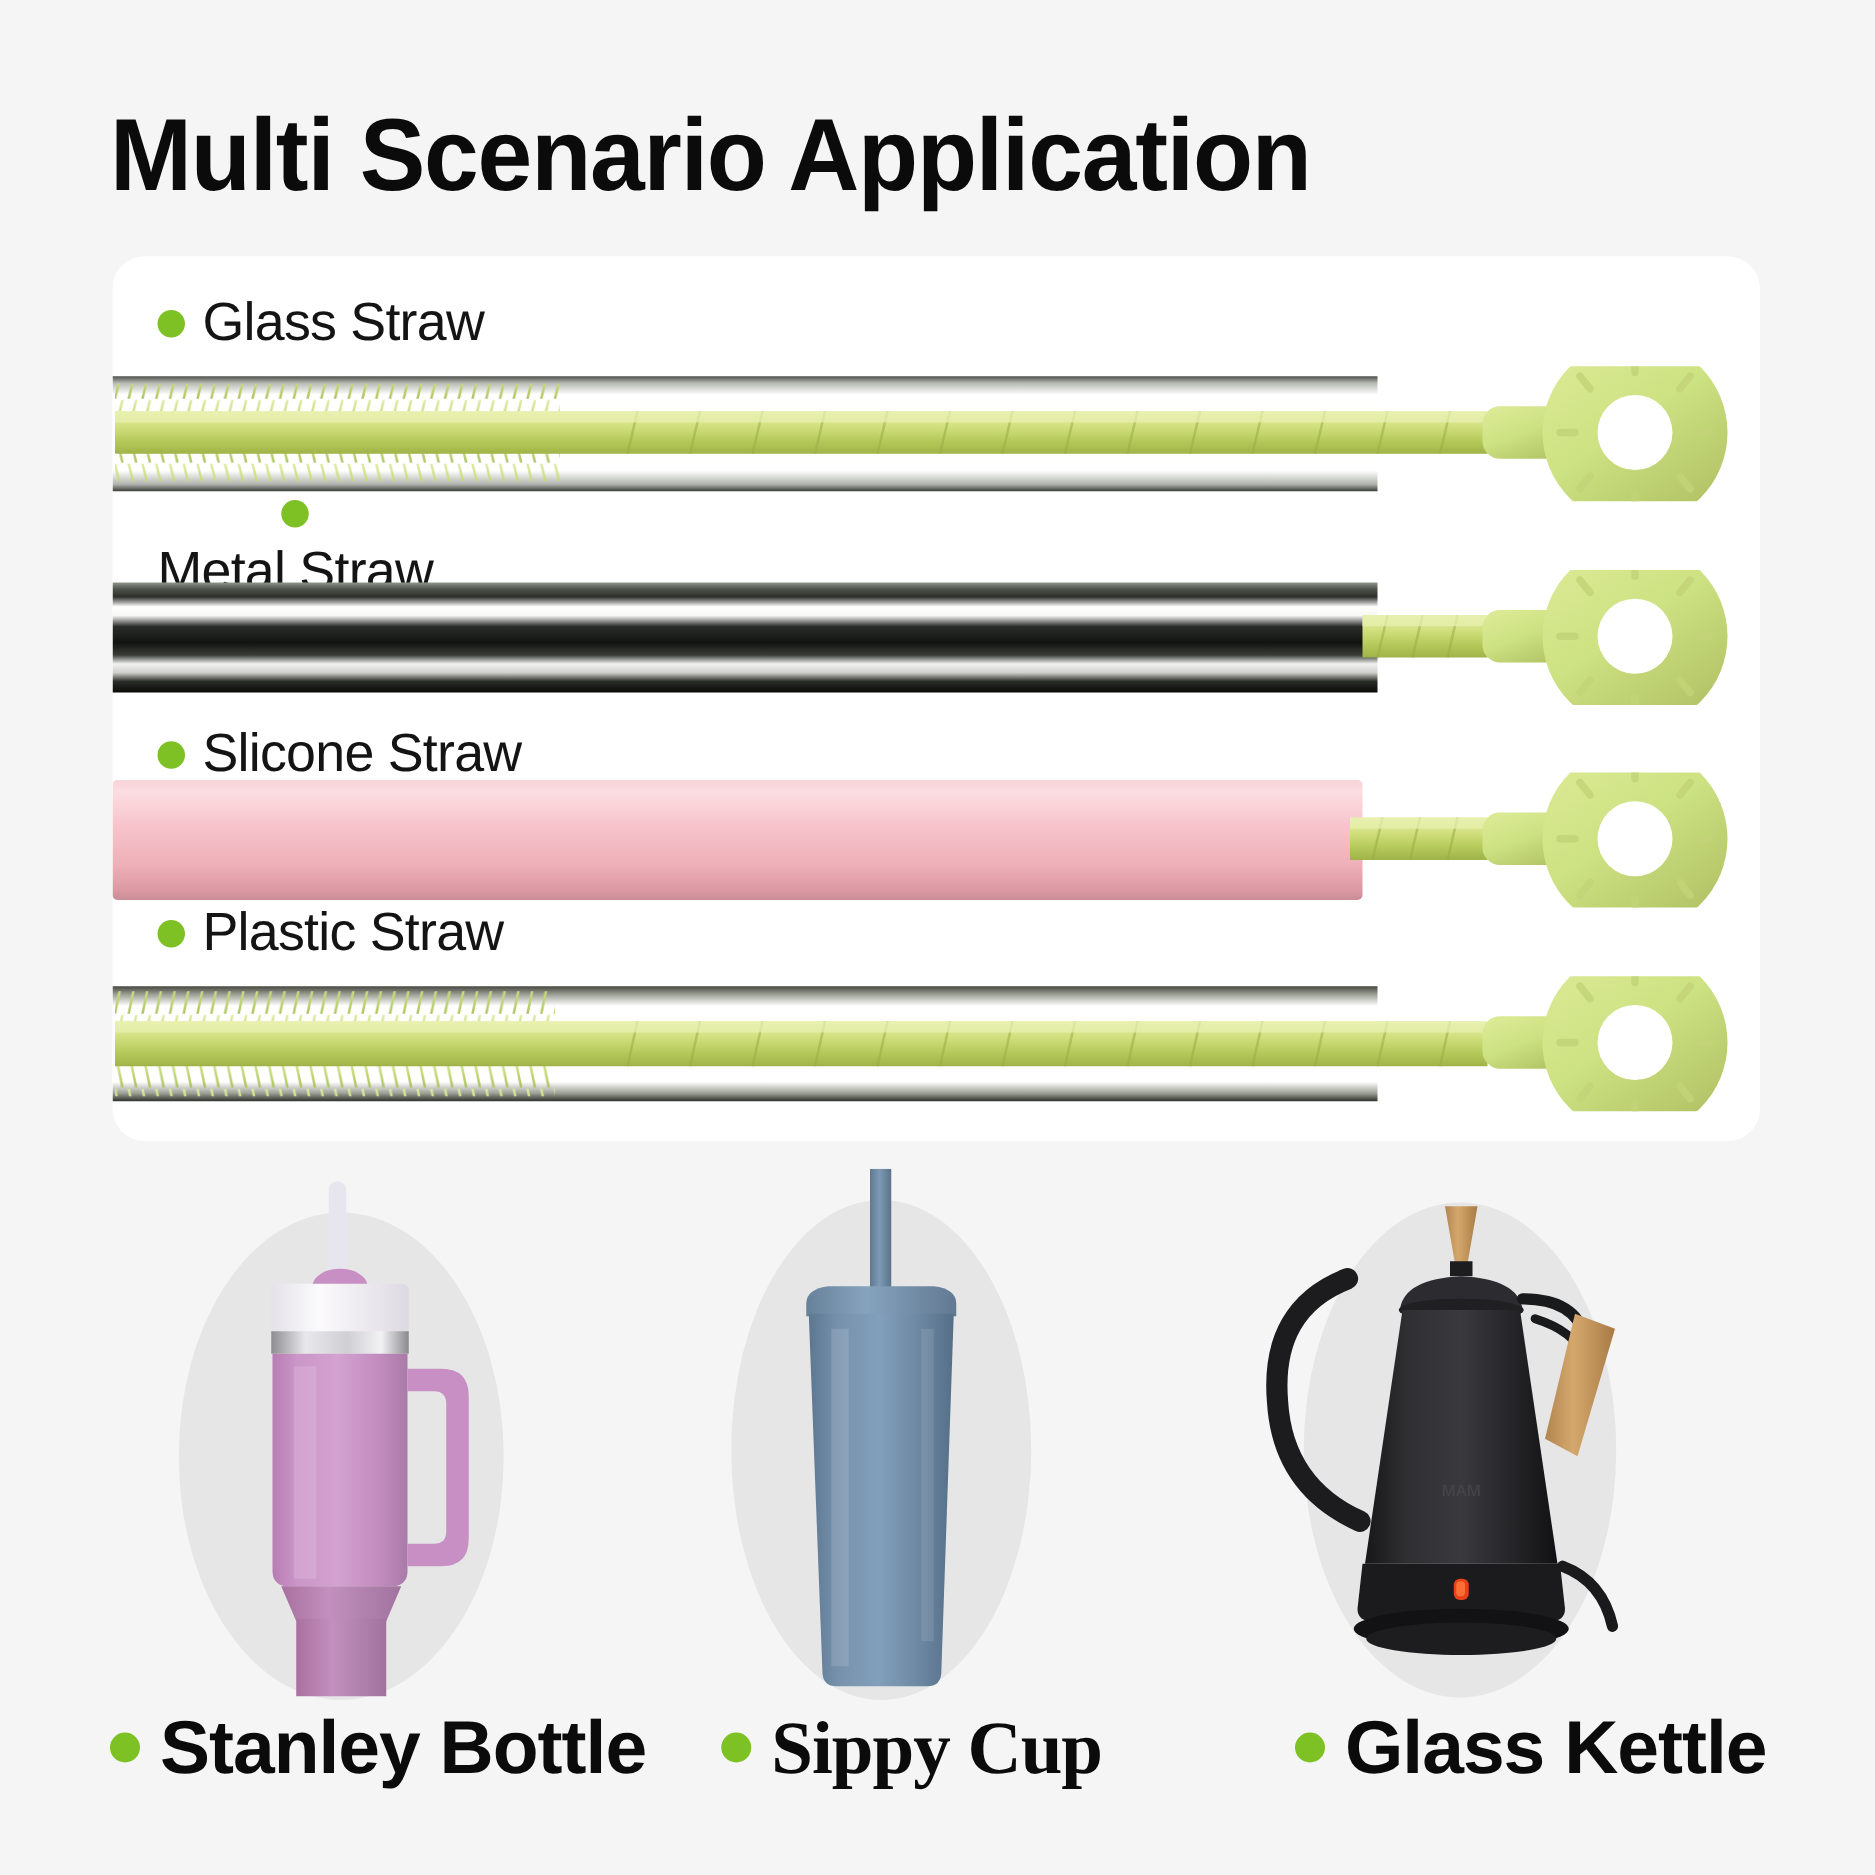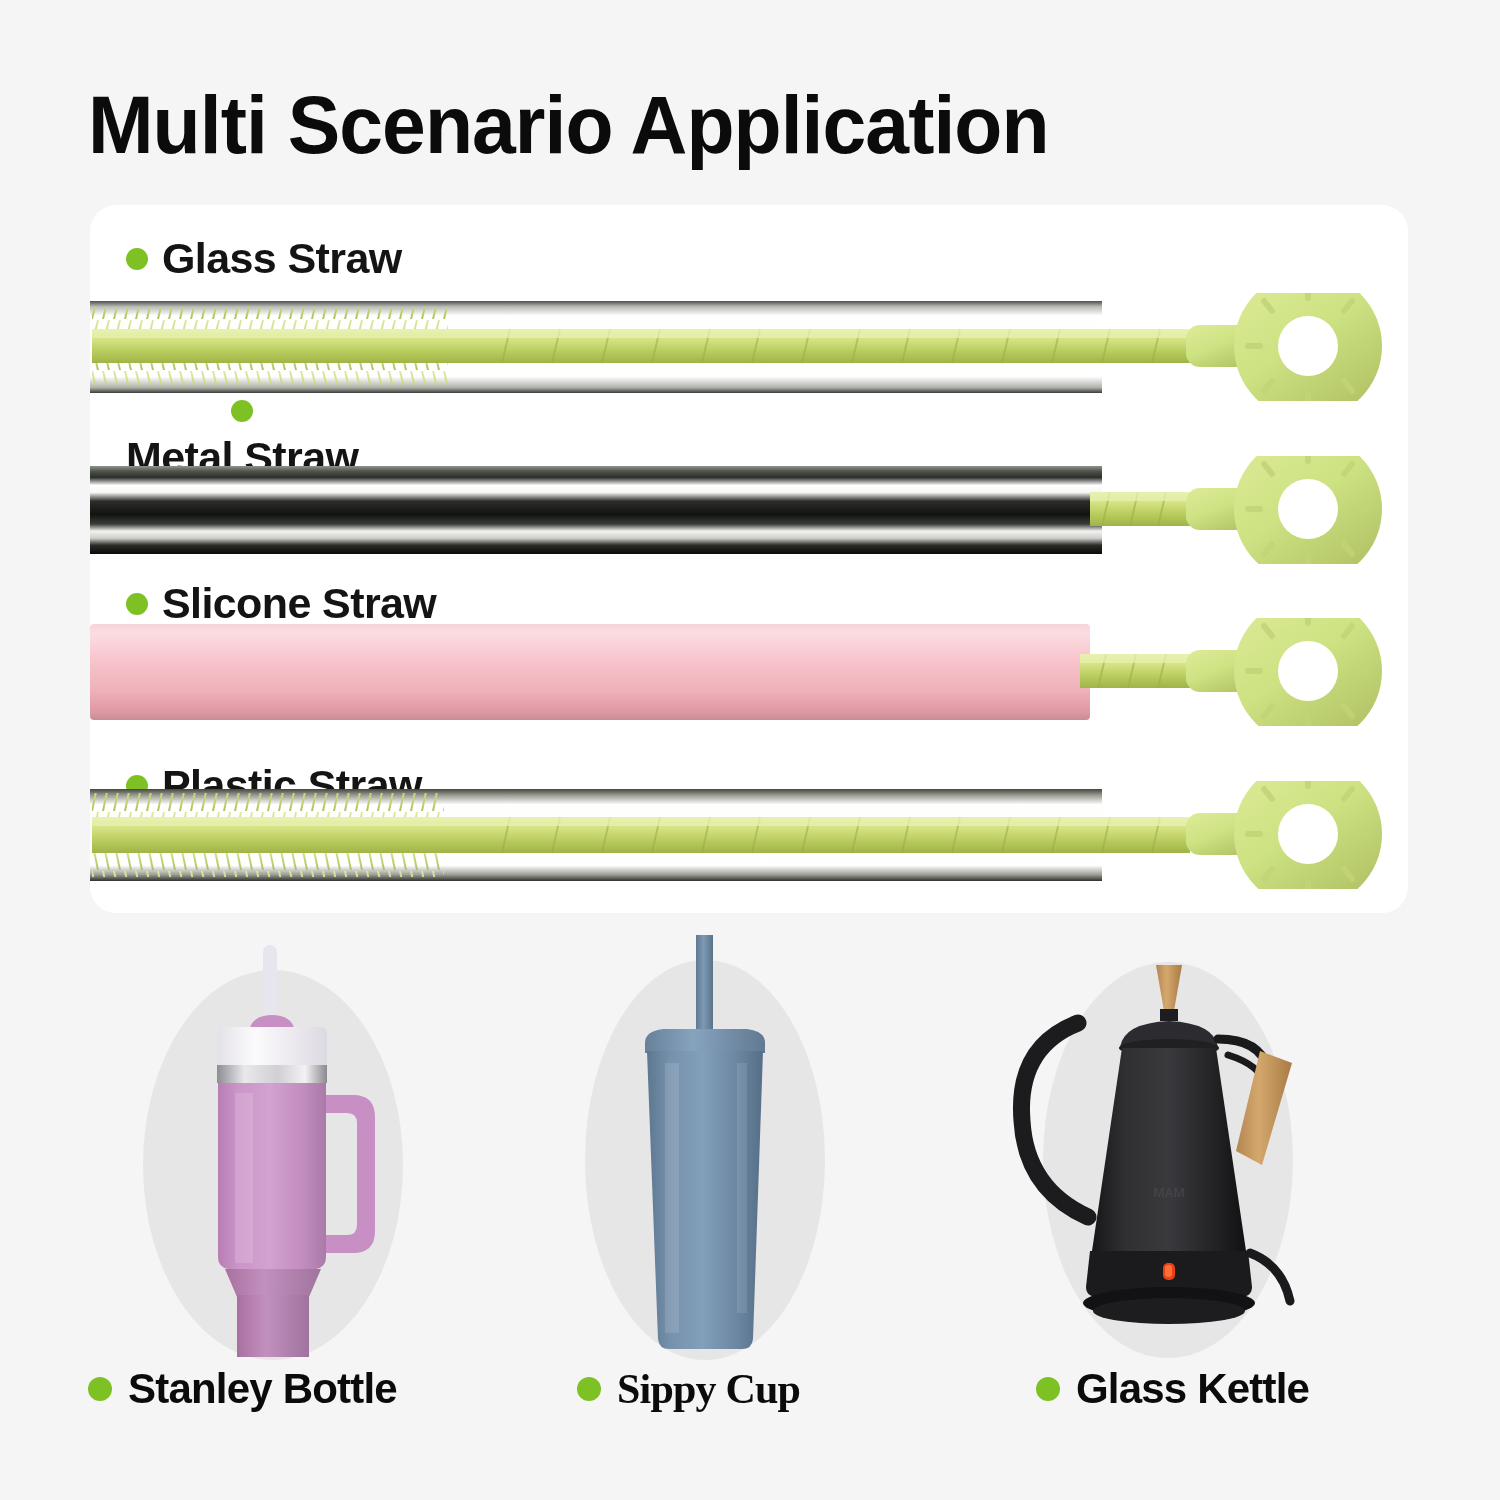--- a/index.html
+++ b/index.html
@@ -55,21 +55,21 @@
   }
   .bullet {
     width: 22px;
     height: 22px;
     border-radius: 50%;
     background: #7dc124;
     flex: 0 0 auto;
   }
   .row-label-text {
     font-size: 43px;
-    font-weight: 700;
+    font-weight: 400;
     color: #141414;
     letter-spacing: -0.6px;
     line-height: 1;
     text-align: center;
   }
 
   
   .straw-graphic {
     position: absolute;
     left: 0;
@@ -93,21 +93,21 @@
   .scene-label {
     position: absolute;
     top: 1368px;
     display: flex;
     align-items: center;
     gap: 16px;
     white-space: nowrap;
   }
   .scene-label .bullet { width: 24px; height: 24px; }
   .scene-label-text {
-    font-size: 42px;
+    font-size: 60px;
     font-weight: 700;
     color: #0b0b0b;
     letter-spacing: -0.8px;
     line-height: 1;
   }
   .label-1 { left: 88px; }
   .label-2 { left: 577px; font-family: Liberation Serif, serif; }
   .label-3 { left: 1036px; }
 </style>
 </head>
@@ -314,21 +314,21 @@
             <line x1="1174" y1="98" x2="1182" y2="88"></line>
             <line x1="1158" y1="53" x2="1170" y2="53"></line>
             <line x1="1174" y1="8" x2="1182" y2="18"></line>
           </g>
         </g>
       </svg>
     </div>
   </div>
 
   <div class="straw-row" style="top:520px;height:160px;">
-    <div class="row-label" style="top:0;margin-top:39px;">
+    <div class="row-label" style="top:0;">
       <span class="bullet"></span>
       <span class="row-label-text">Plastic Straw</span>
     </div>
 
     <div class="straw-graphic" style="top:56px;height:108px;">
       <svg viewBox="0 0 1318 108" preserveAspectRatio="none">
         <defs>
           <linearGradient id="plasticTube" x1="0" y1="0" x2="0" y2="1">
             <stop offset="0%" stop-color="#45473f"></stop>
             <stop offset="7%" stop-color="#9b9e93"></stop>

